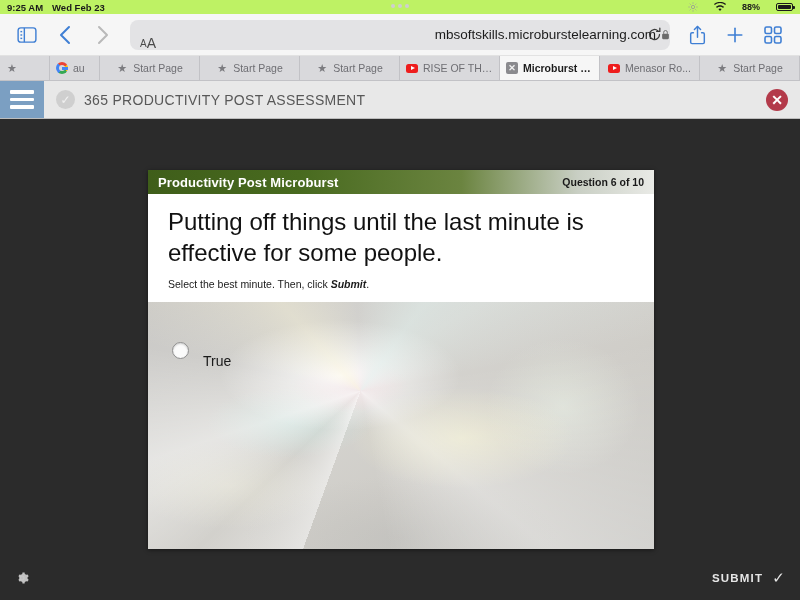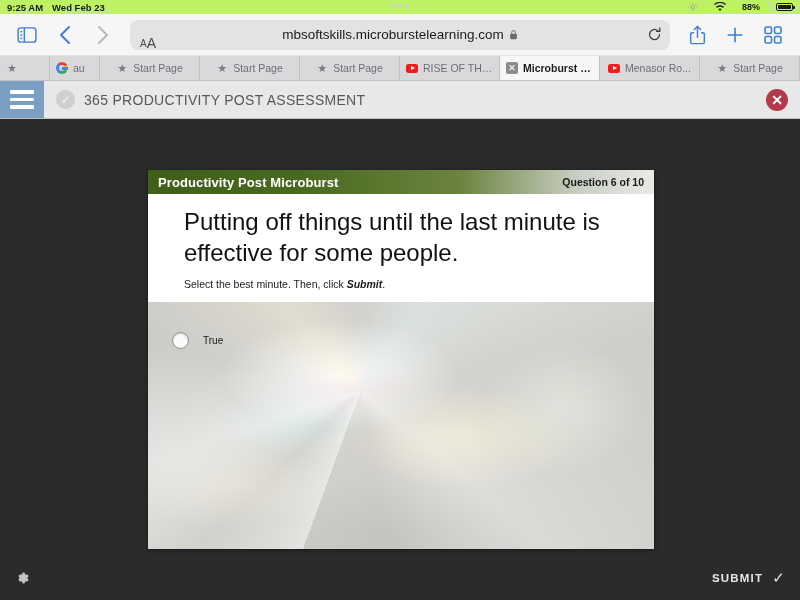--- a/index.html
+++ b/index.html
@@ -61,21 +61,21 @@
     display: flex; align-items: center;
     position: relative; margin: 0 6px;
   }
   .aa-btn {
     position: absolute; left: 10px; top: 0; height: 30px;
     display: flex; align-items: flex-end; color: #4a4a4a; font-weight: 500;
   }
   .aa-btn .big { font-size: 14px; line-height: 1; }
   .aa-btn .small { font-size: 10px; line-height: 1; margin-bottom: 1px; }
   .url-wrap {
-    flex: 1 1 auto; display: flex; align-items: center; justify-content: center; gap: 5px;
+    flex: 1 1 auto; display: flex; align-items: center; justify-content: flex-end; gap: 5px;
     font-size: 13.5px; color: #1c1c1c;
   }
   .lock-ico { font-size: 10px; color: #595959; }
   .reload-btn {
     position: absolute; right: 8px; top: 0; height: 30px;
     display: flex; align-items: center; color: #3a3a3a;
   }
 
   
   .tab-strip {
@@ -171,21 +171,21 @@
   }
   .slide-header {
     height: 24px;
     background: linear-gradient(to right, #3f5e1a 0%, #486a1f 30%, #6b8440 62%, #c9cfc4 85%, #e9eae6 100%);
     display: flex; align-items: center; justify-content: space-between;
     padding: 0 10px;
     color: #fff;
   }
   .slide-title { font-size: 13px; font-weight: bold; letter-spacing: 0.1px; }
   .q-counter { font-size: 10.5px; font-weight: bold; color: #1a1a1a; }
-  .slide-body { padding: 12px 20px 8px 36px; background: #fff; }
+  .slide-body { padding: 12px 20px 8px 20px; background: #fff; }
   .question-text {
     font-size: 24px; color: #111; line-height: 1.3; font-weight: normal;
   }
   .instruction {
     font-size: 10.5px; color: #1a1a1a; margin-top: 10px; margin-bottom: 4px;
   }
   .instruction b { font-style: italic; font-weight: bold; }
 
   .answer-area {
     position: relative;
@@ -212,21 +212,21 @@
     position: relative; z-index: 2;
     display: flex; align-items: center; gap: 14px;
     margin-bottom: 36px;
   }
   .radio {
     width: 17px; height: 17px; border-radius: 50%;
     background: #fbfbfb; border: 1.5px solid #8e8e8e;
     box-shadow: inset 0 1px 2px rgba(0,0,0,0.18);
     flex: 0 0 auto;
   }
-  .opt-label { font-size: 10px; color: #1a1a1a; }
+  .opt-label { font-size: 14px; color: #1a1a1a; margin-top: 21px; }
 
   
   .bottom-bar {
     position: absolute; left: 0; right: 0; bottom: 0; height: 44px;
     display: flex; align-items: center; justify-content: space-between;
     padding: 0 14px;
   }
   .gear { color: #c9c9c9; font-size: 16px; display: flex; align-items: center; }
   .submit-btn {
     display: flex; align-items: center; gap: 9px;

